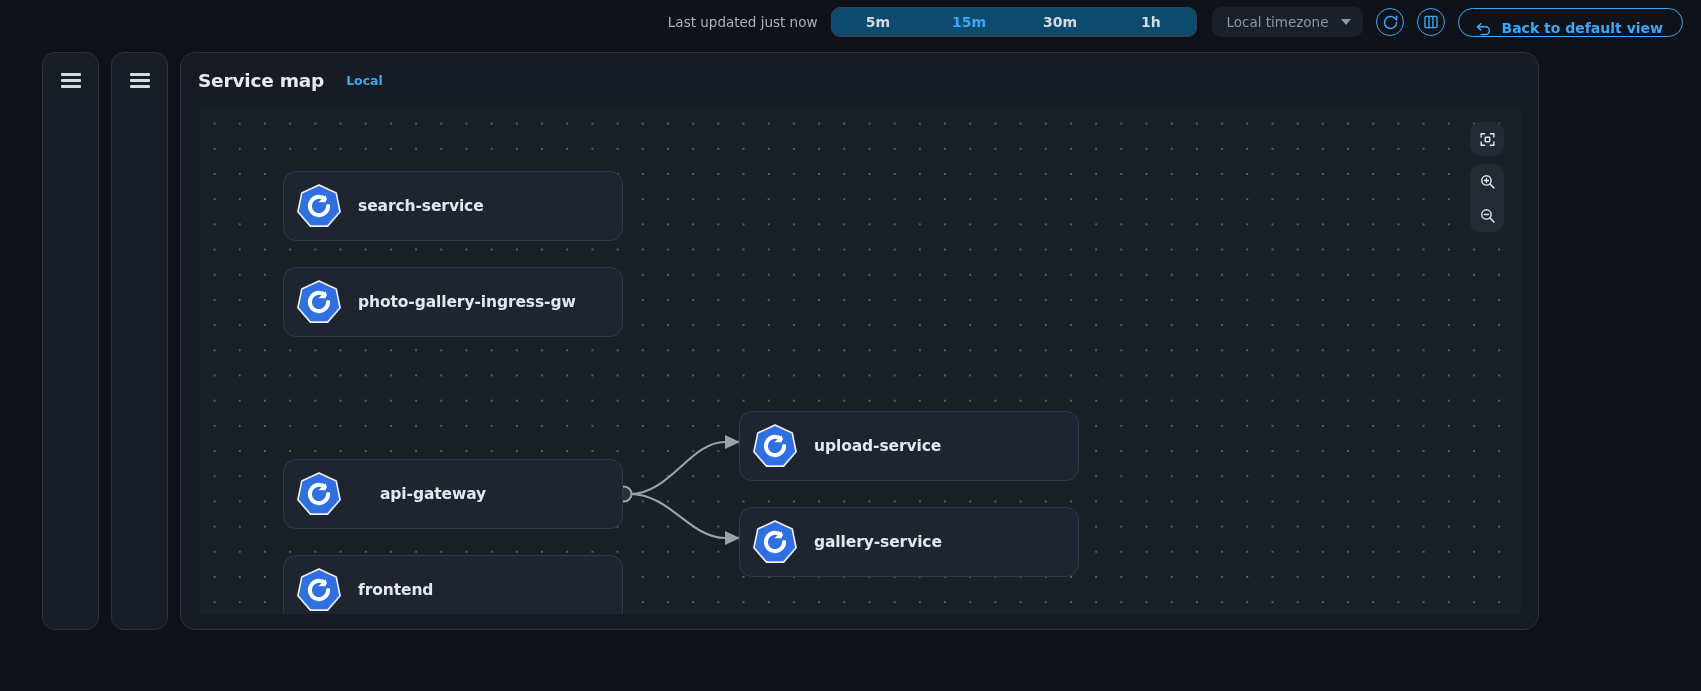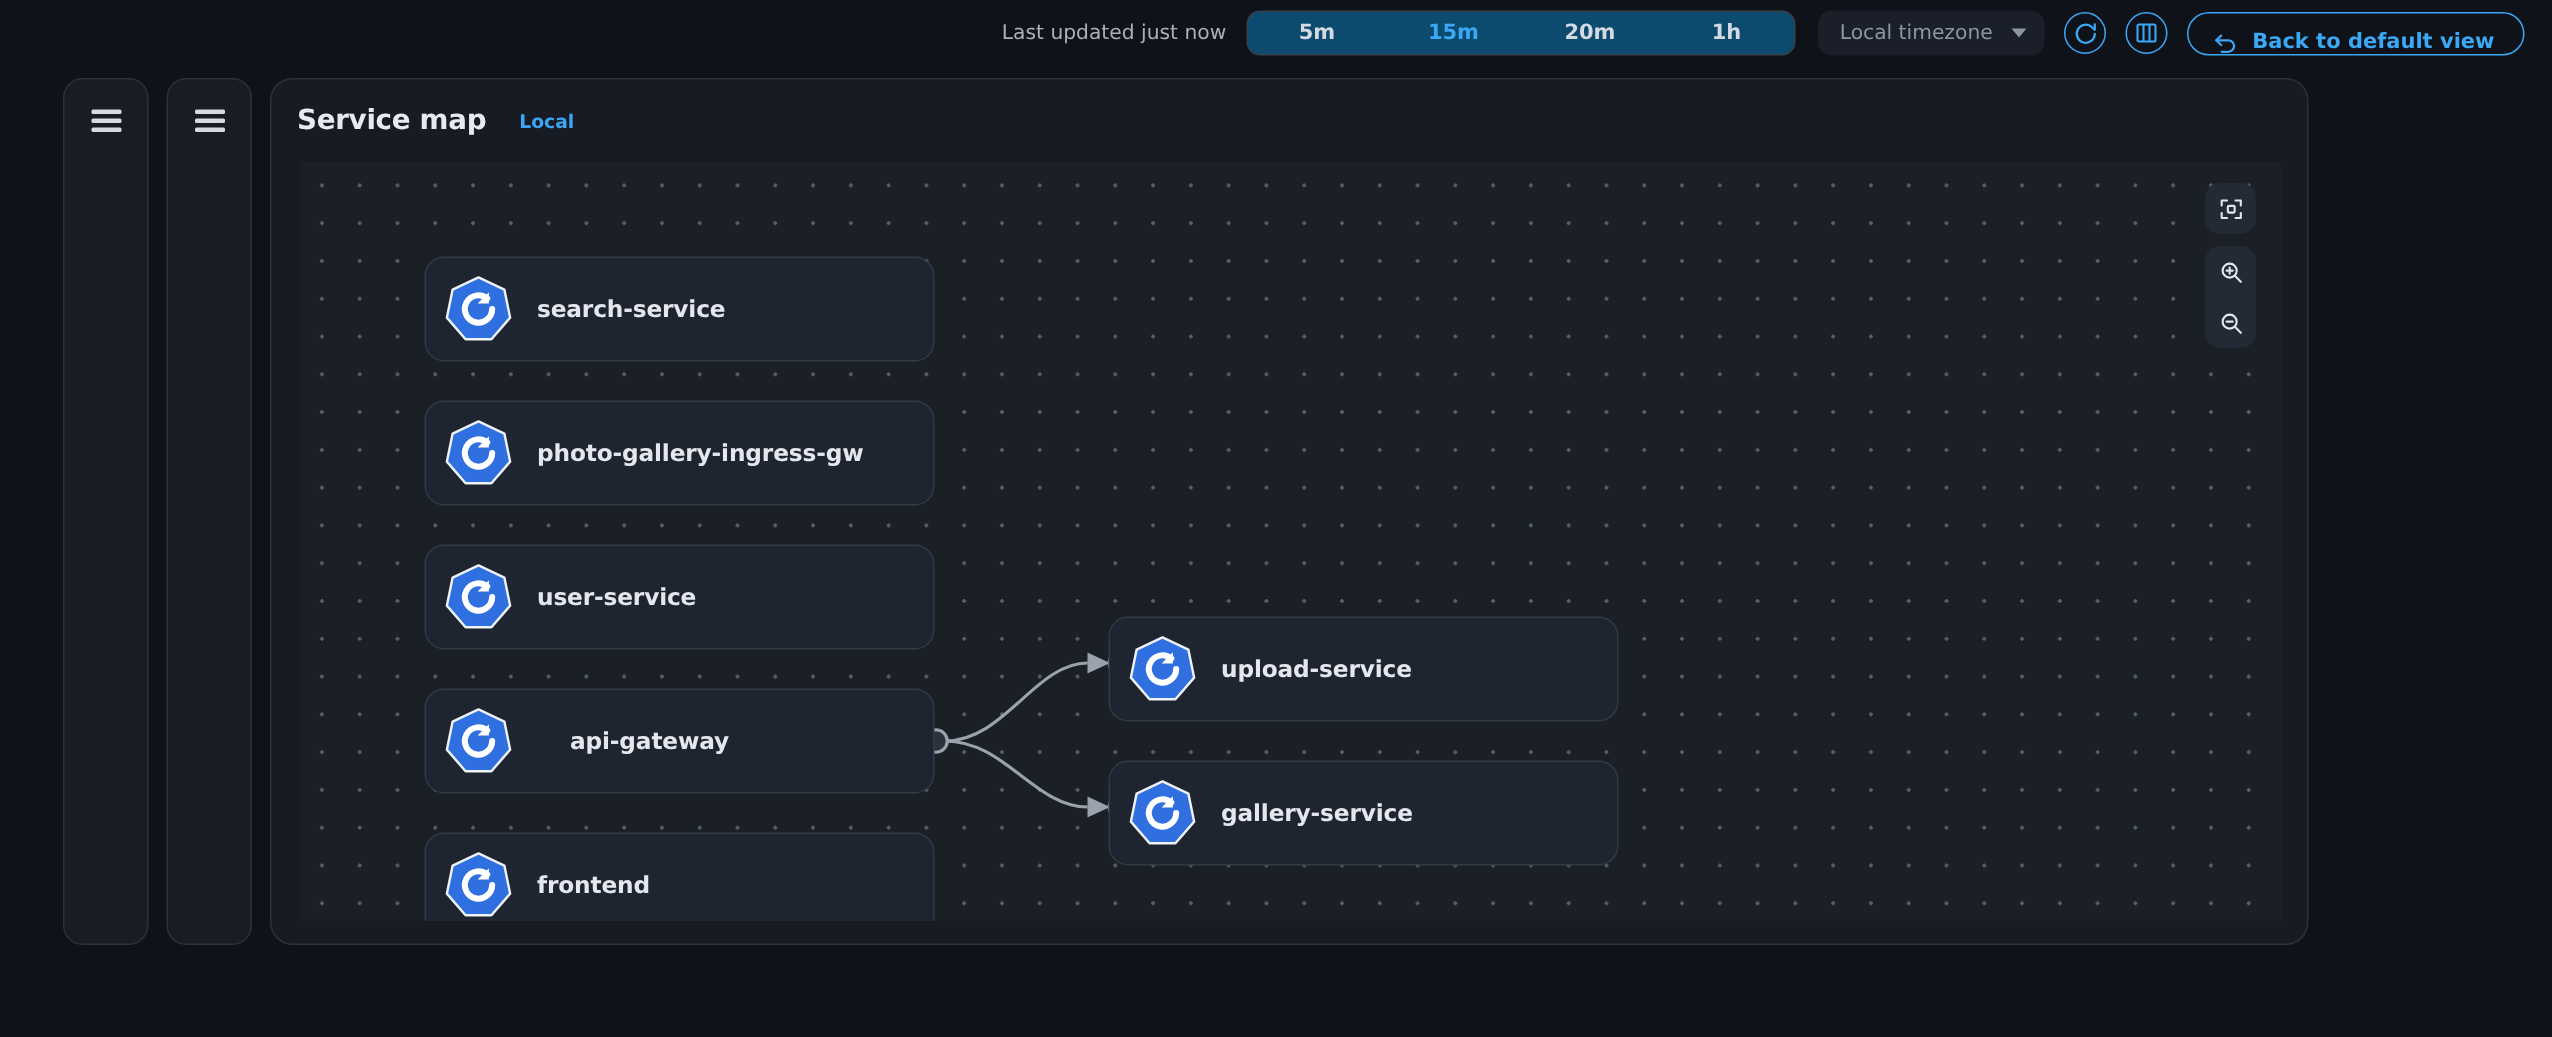--- a/index.html
+++ b/index.html
@@ -129,21 +129,21 @@
 </head>
 <body>
 
 <div id="topbar">
 
   <span class="last-updated">Last updated just now</span>
 
   <div class="range-group">
     <div class="range-seg">5m</div>
     <div class="range-seg active">15m</div>
-    <div class="range-seg">20m</div>
+    <div class="range-seg">30m</div>
     <div class="range-seg">1h</div>
   </div>
 
   <div class="tz-select">
     <span class="tz-label">Local timezone</span>
     <span class="caret"></span>
   </div>
 
   <div class="icon-btn">
     <svg width="17" height="17" viewBox="0 0 24 24" fill="none" stroke="#3ba7f5" stroke-width="2.1" stroke-linecap="round" stroke-linejoin="round">
@@ -219,28 +219,20 @@
 
     <div class="node" style="left:83px; top:159px; width:340px; height:70px;">
       <svg class="svc-icon" viewBox="0 0 48 48">
         <polygon points="24,2 42,10.5 46,30 33,45 15,45 2,30 6,10.5" fill="#2f6fe0" stroke="#eef1f5" stroke-width="1.7" stroke-linejoin="round"></polygon>
         <path d="M33.5 24 a9.5 9.5 0 1 1-3.4-7.3" fill="none" stroke="#ffffff" stroke-width="4.2" stroke-linecap="round"></path>
         <path d="M31.2 12.4 L31.2 20.2 L23.4 20.2 Z" fill="#ffffff"></path>
       </svg>
       <span class="node-label">photo-gallery-ingress-gw</span>
     </div>
 
-    <div class="node" style="left:83px; top:255px; width:340px; height:70px;">
-      <svg class="svc-icon" viewBox="0 0 48 48">
-        <polygon points="24,2 42,10.5 46,30 33,45 15,45 2,30 6,10.5" fill="#2f6fe0" stroke="#eef1f5" stroke-width="1.7" stroke-linejoin="round"></polygon>
-        <path d="M33.5 24 a9.5 9.5 0 1 1-3.4-7.3" fill="none" stroke="#ffffff" stroke-width="4.2" stroke-linecap="round"></path>
-        <path d="M31.2 12.4 L31.2 20.2 L23.4 20.2 Z" fill="#ffffff"></path>
-      </svg>
-      <span class="node-label">user-service</span>
-    </div>
 
     <div class="node" style="left:83px; top:351px; width:340px; height:70px;gap:38px;">
       <svg class="svc-icon" viewBox="0 0 48 48">
         <polygon points="24,2 42,10.5 46,30 33,45 15,45 2,30 6,10.5" fill="#2f6fe0" stroke="#eef1f5" stroke-width="1.7" stroke-linejoin="round"></polygon>
         <path d="M33.5 24 a9.5 9.5 0 1 1-3.4-7.3" fill="none" stroke="#ffffff" stroke-width="4.2" stroke-linecap="round"></path>
         <path d="M31.2 12.4 L31.2 20.2 L23.4 20.2 Z" fill="#ffffff"></path>
       </svg>
       <span class="node-label">api-gateway</span>
     </div>
 

